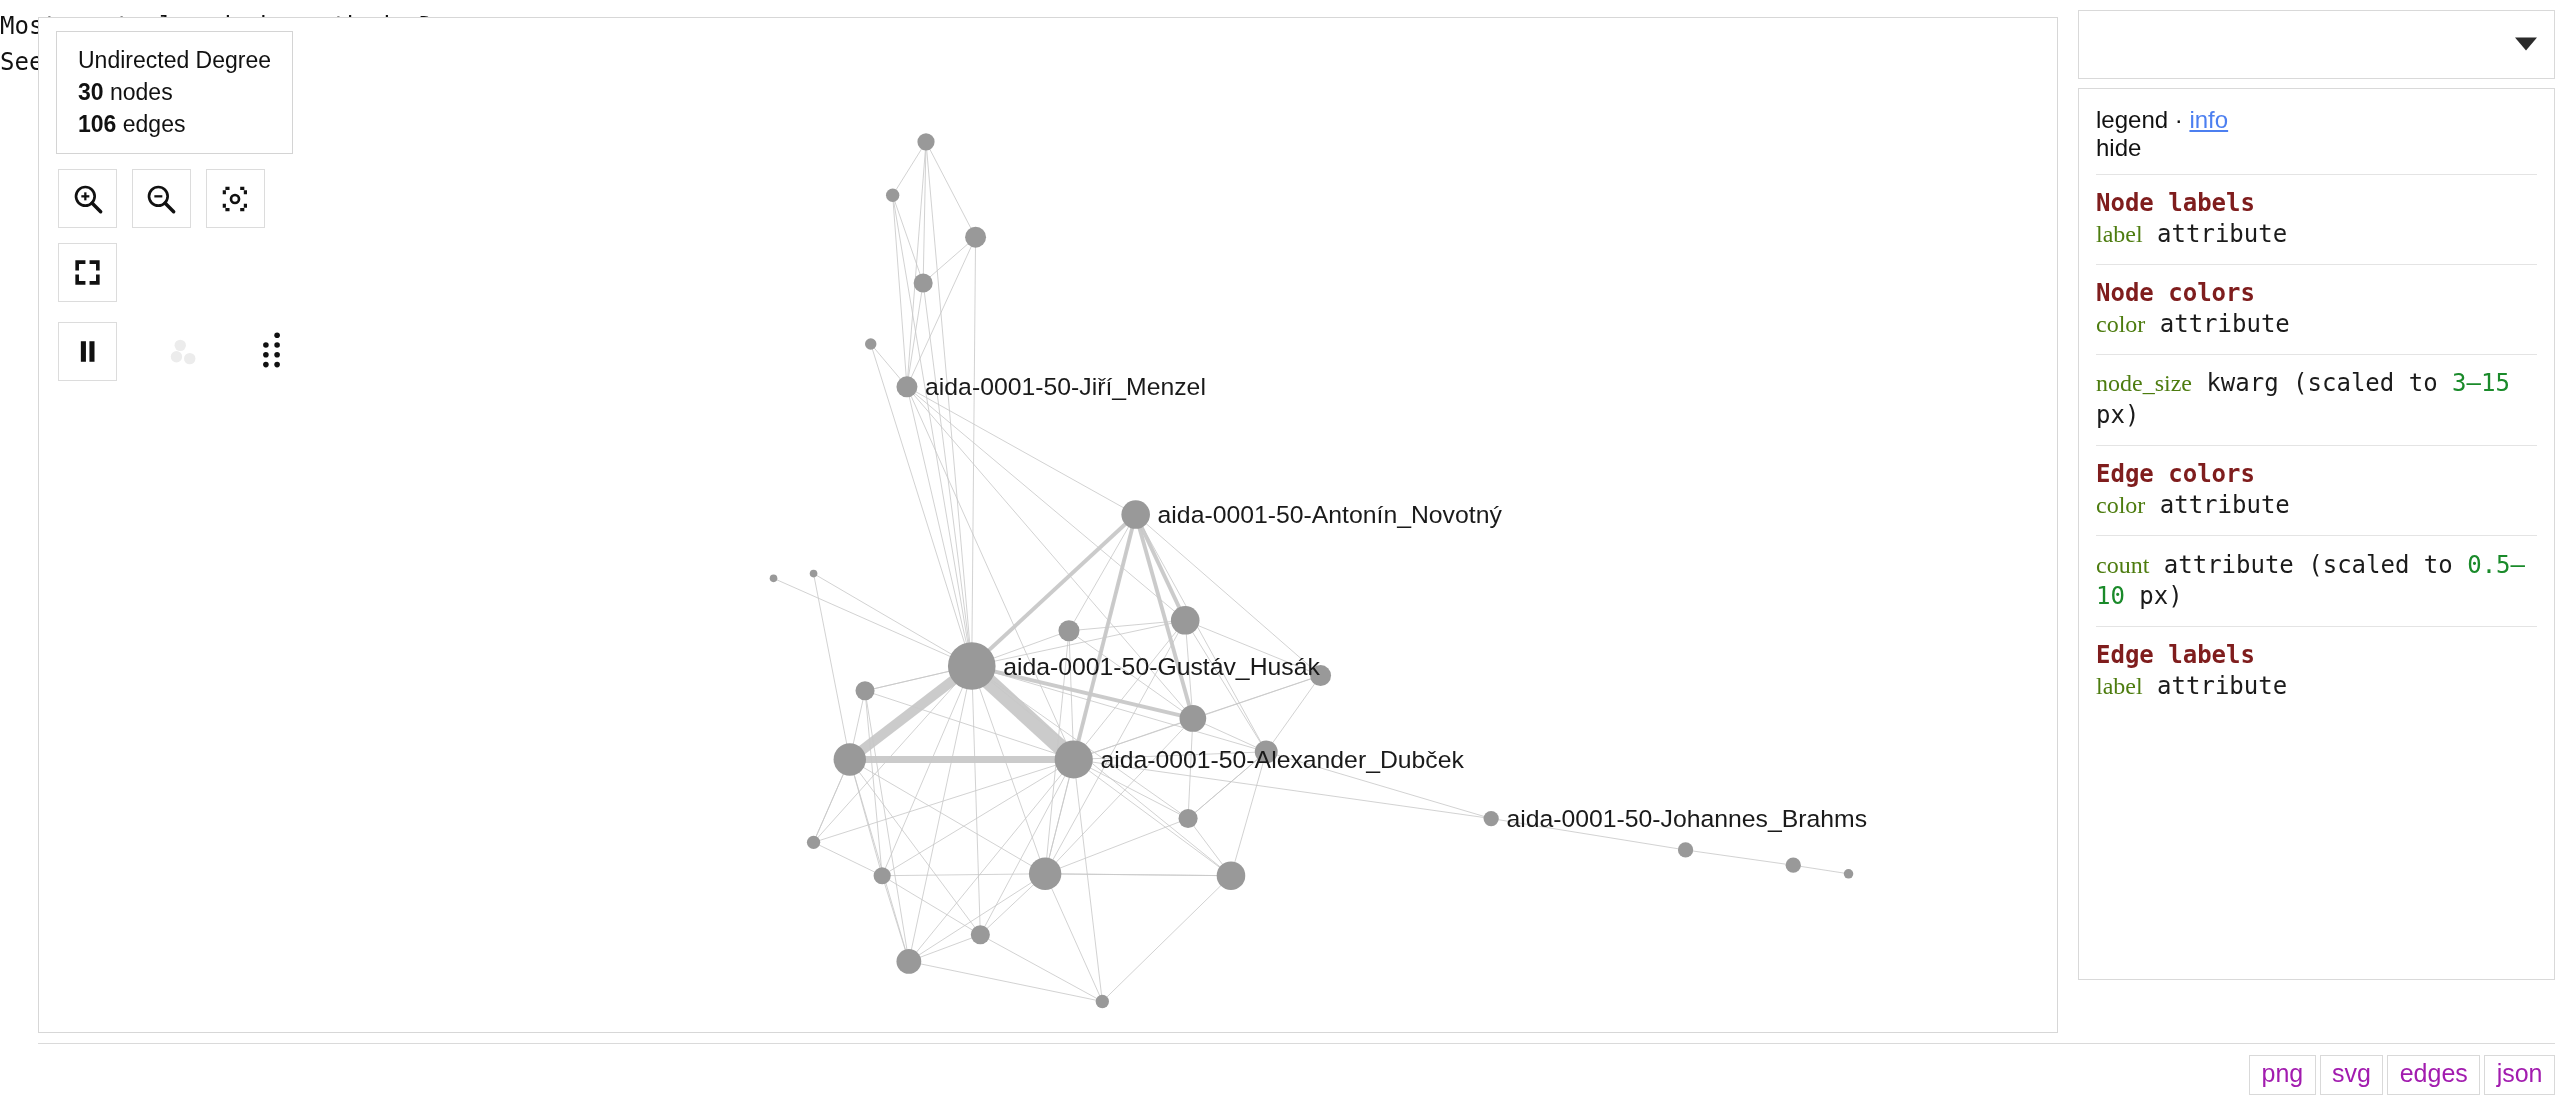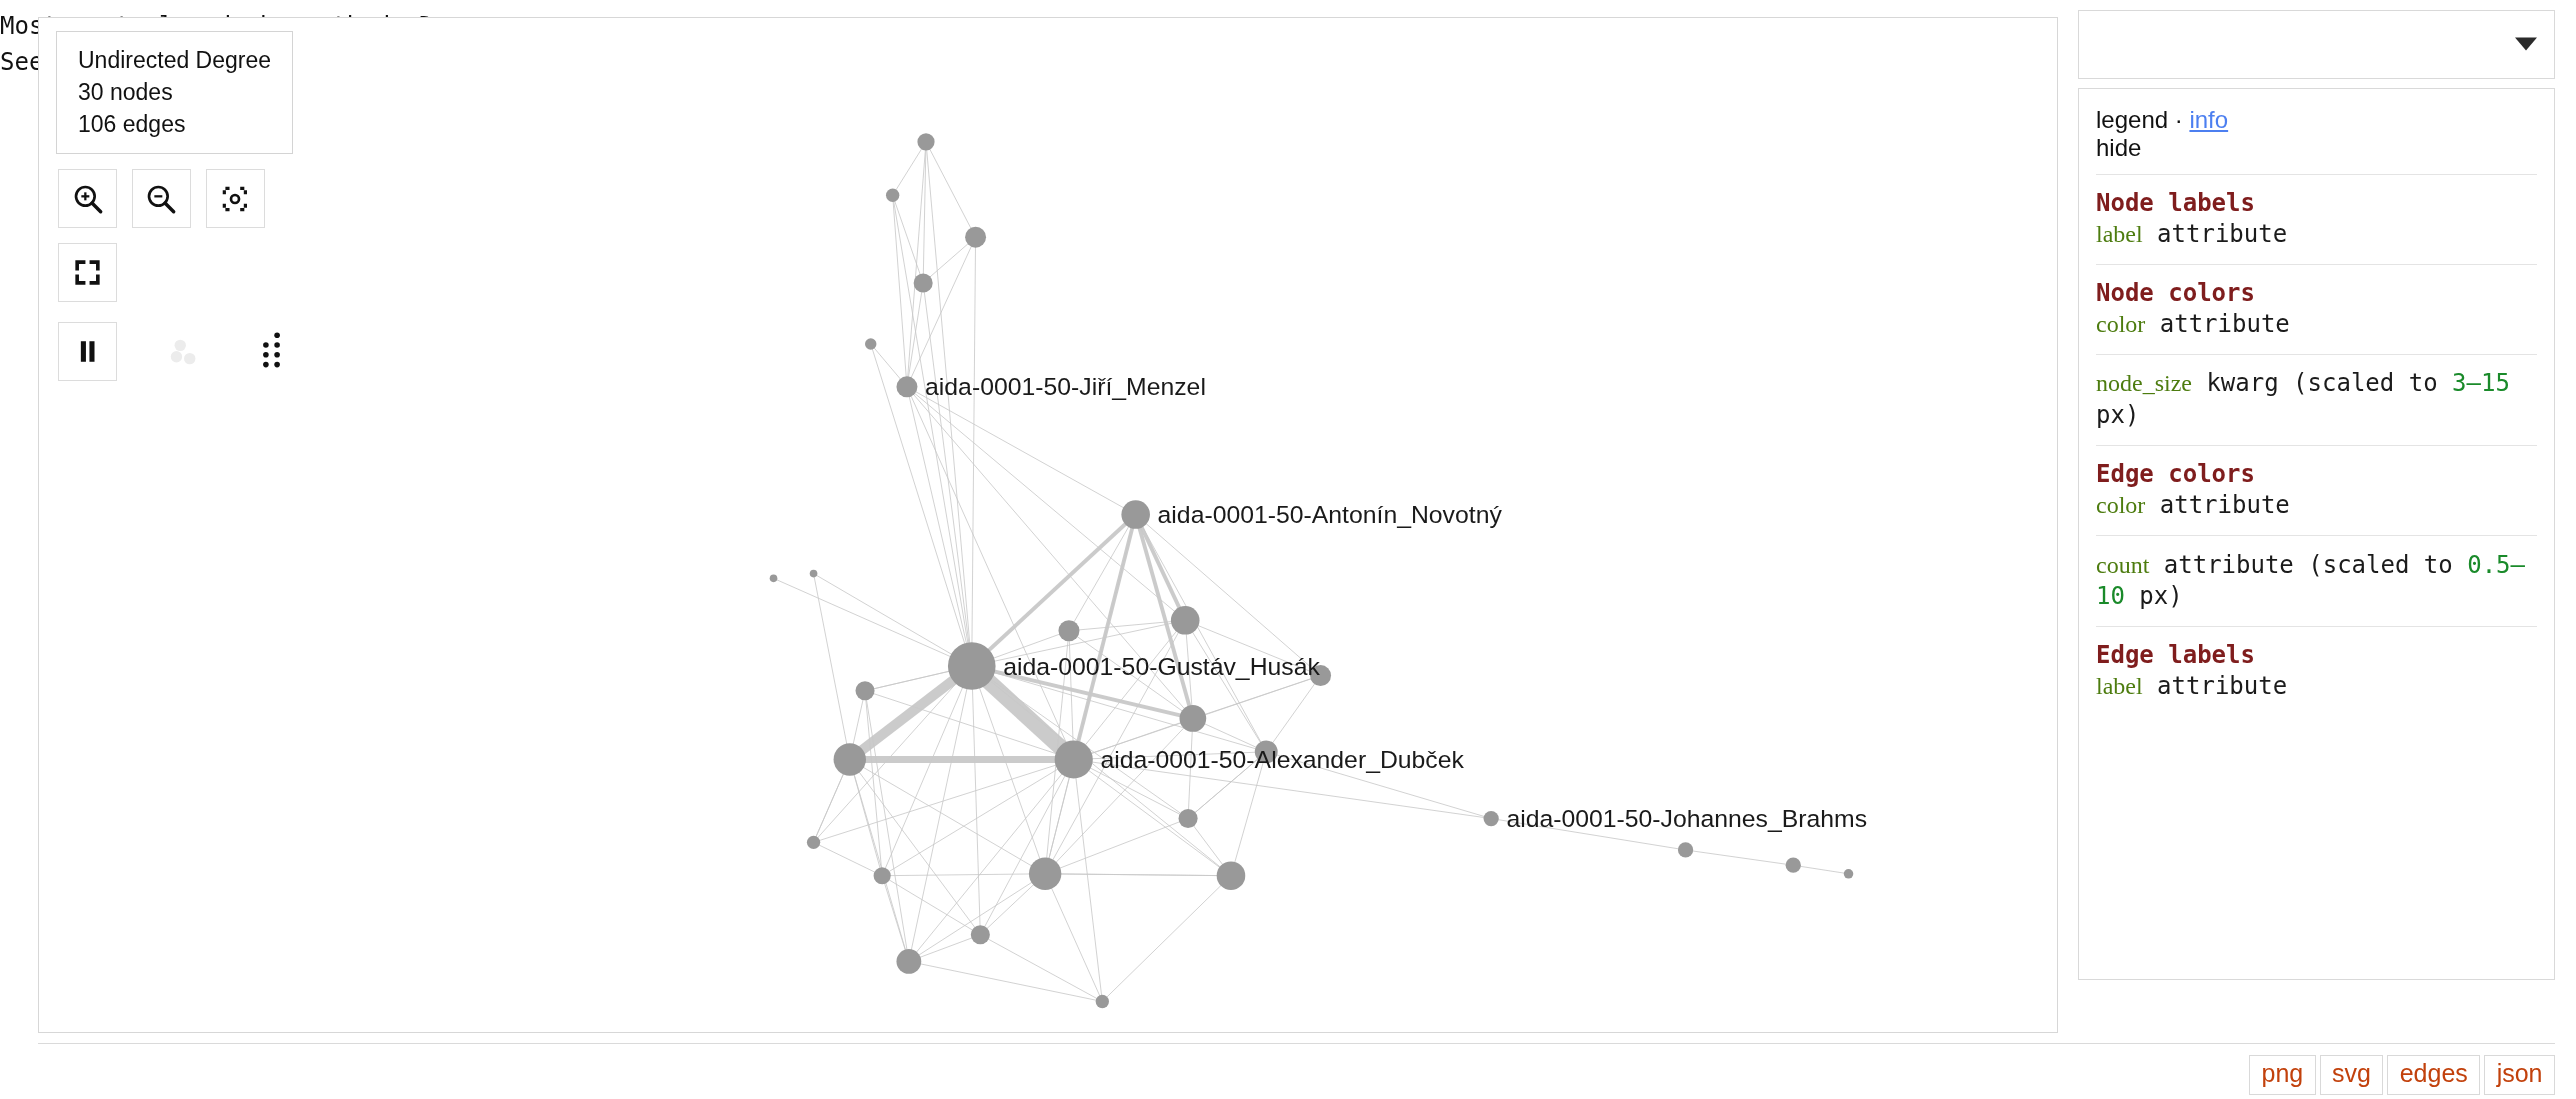--- a/index.html
+++ b/index.html
@@ -50,21 +50,21 @@
     left: 17px; top: 13.4px;
     background: #ffffff;
     border: 1px solid #d4d4d4;
     padding: 11.5px 21px 13.4px 21px;
     font-size: 23px;
     line-height: 32px;
     color: #111;
     z-index: 40;
   }
   #graph-info .gi-title { font-size: 23px; color:#111; }
-  #graph-info b { font-weight: normal; }
+  #graph-info b { font-weight: bold; }
 
   
   .tool-group { position: absolute; z-index: 30; }
   .tool-btn {
     width: 59px; height: 59px;
     border: 1px solid #dcdcdc;
     background: #ffffff;
     display: inline-flex;
     align-items: center;
     justify-content: center;
@@ -160,21 +160,21 @@
     height: 57px;
     display: flex;
     justify-content: flex-end;
     align-items: center;
     padding-top: 5.7px;
   }
   .export-btn {
     border: 1px solid #d9d9d9;
     background: #ffffff;
     font-size: 25px;
-    color: #c2410c;
+    color: #a21caf;
     padding: 3.8px 11.5px 5.7px 11.5px;
     margin-left: 3.8px;
     cursor: pointer;
     font-family: "Liberation Sans", sans-serif;
     line-height: 29px;
   }
 </style>
 </head>
 <body>
 

